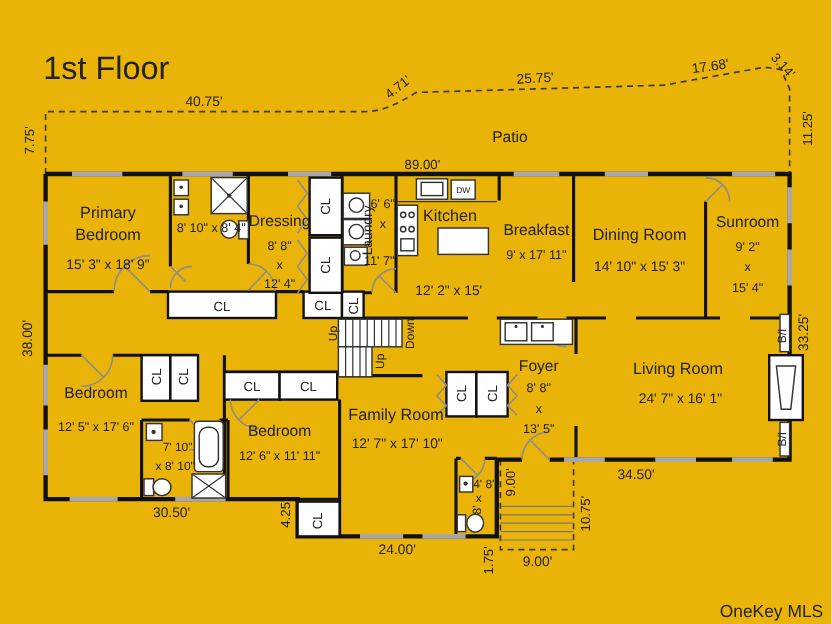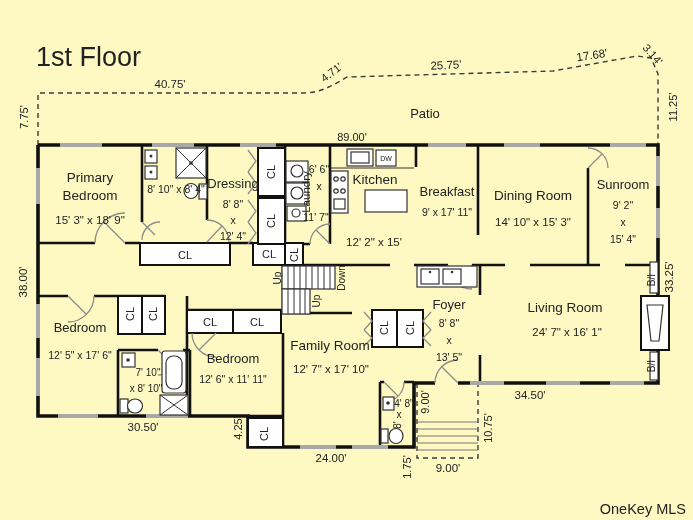--- a/index.html
+++ b/index.html
@@ -1,16 +1,16 @@
 <!DOCTYPE html>
 <html><head>
 <meta charset="utf-8">
 <style>
   html,body{margin:0;padding:0;background:#fff;}
-  #stage{position:relative;width:693px;height:520px;background:#fef9c3;overflow:hidden;
+  #stage{position:relative;width:693px;height:520px;background:#eab308;overflow:hidden;
          font-family:"Liberation Sans", sans-serif;}
   svg{position:absolute;left:0;top:0;}
   text{fill:#222;font-family:"Liberation Sans", sans-serif;}
   .room-name{font-size:13.5px;}
   .room-name-sm{font-size:13px;}
   .room-dims{font-size:11.5px;}
   .room-dims-sm{font-size:10.5px;}
   .dim{font-size:11.5px;}
   .dim-sm{font-size:11px;}
   .cl{font-size:11px;}

